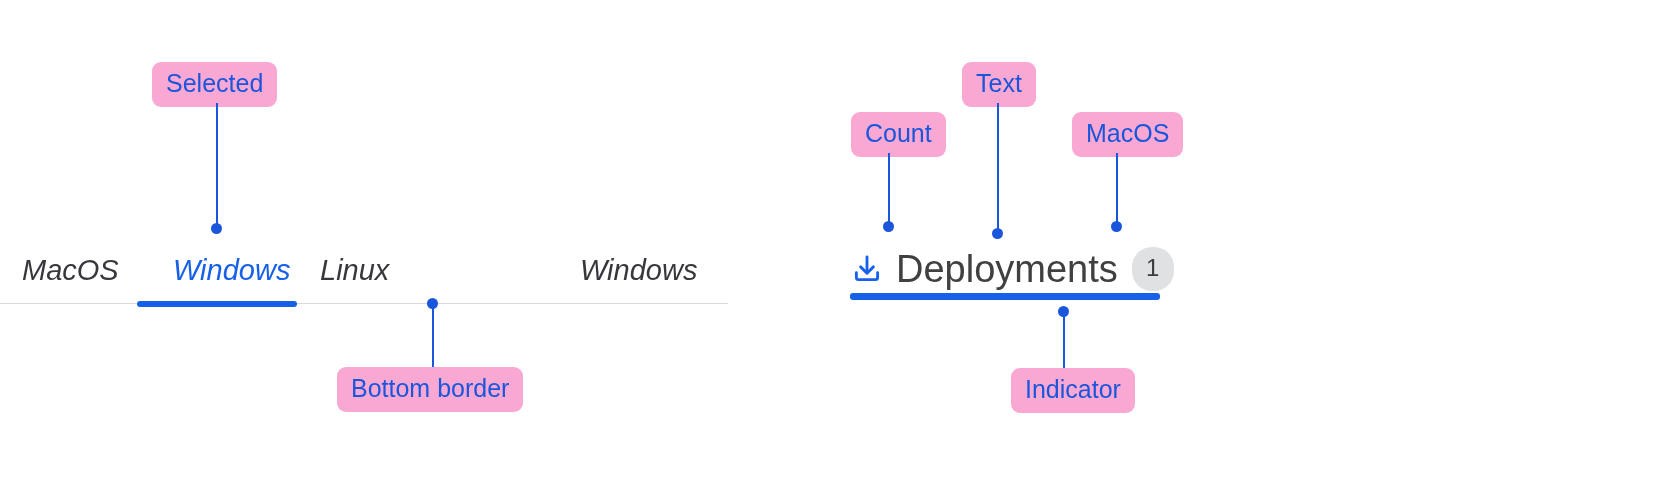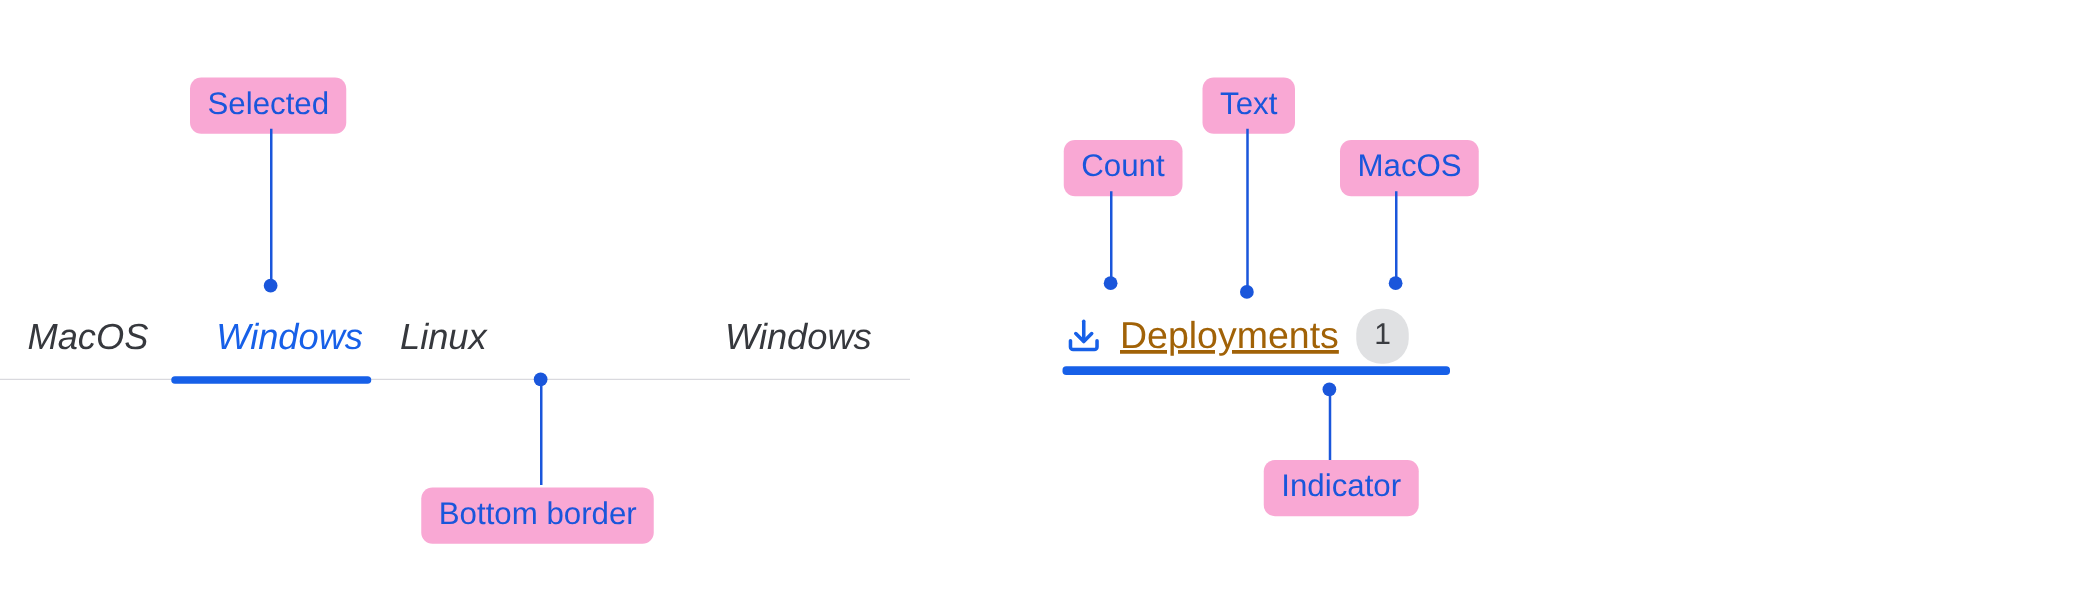--- a/index.html
+++ b/index.html
@@ -106,26 +106,25 @@
     gap: 0;
   }
   .tab2-icon {
     width: 34px;
     height: 34px;
     display: block;
     margin-right: 12px;
     flex: none;
   }
   .tab2-label {
-    font-size: 30px;
+    font-size: 38px;
     line-height: 34px;
-    color: #a16207;
+    color: #404040;
     white-space: nowrap;
     font-family: "Liberation Sans", sans-serif;
-    text-decoration: underline;
   }
   .tab2-count {
     margin-left: 14px;
     background: #E0E1E3;
     color: #3A3C41;
     font-size: 24px;
     line-height: 1;
     min-width: 16px;
     text-align: center;
     padding: 9px 13px 11px 13px;
@@ -163,21 +162,21 @@
 
     <div class="tab" style="left:580px;">Windows</div>
 
     <div class="tabbar-divider"></div>
 
     <div class="tab-underline" style="left:137px; width:160px;"></div>
   </div>
 
   <div class="anno-dot" style="left:427px; top:298px;"></div>
   <div class="anno-line" style="left:432px; top:305px; height:83px;"></div>
-  <div class="anno-chip" style="left:337px; top:390px;">Bottom border</div>
+  <div class="anno-chip" style="left:337px; top:367px;">Bottom border</div>
 
   <div class="anno-chip" style="left:851px; top:112px;">Count</div>
   <div class="anno-line" style="left:888px; top:153px; height:72px;"></div>
   <div class="anno-dot" style="left:883px; top:221px;"></div>
 
   <div class="anno-chip" style="left:962px; top:62px;">Text</div>
   <div class="anno-line" style="left:997px; top:103px; height:128px;"></div>
   <div class="anno-dot" style="left:992px; top:228px;"></div>
 
   <div class="anno-chip" style="left:1072px; top:112px;">MacOS</div>

